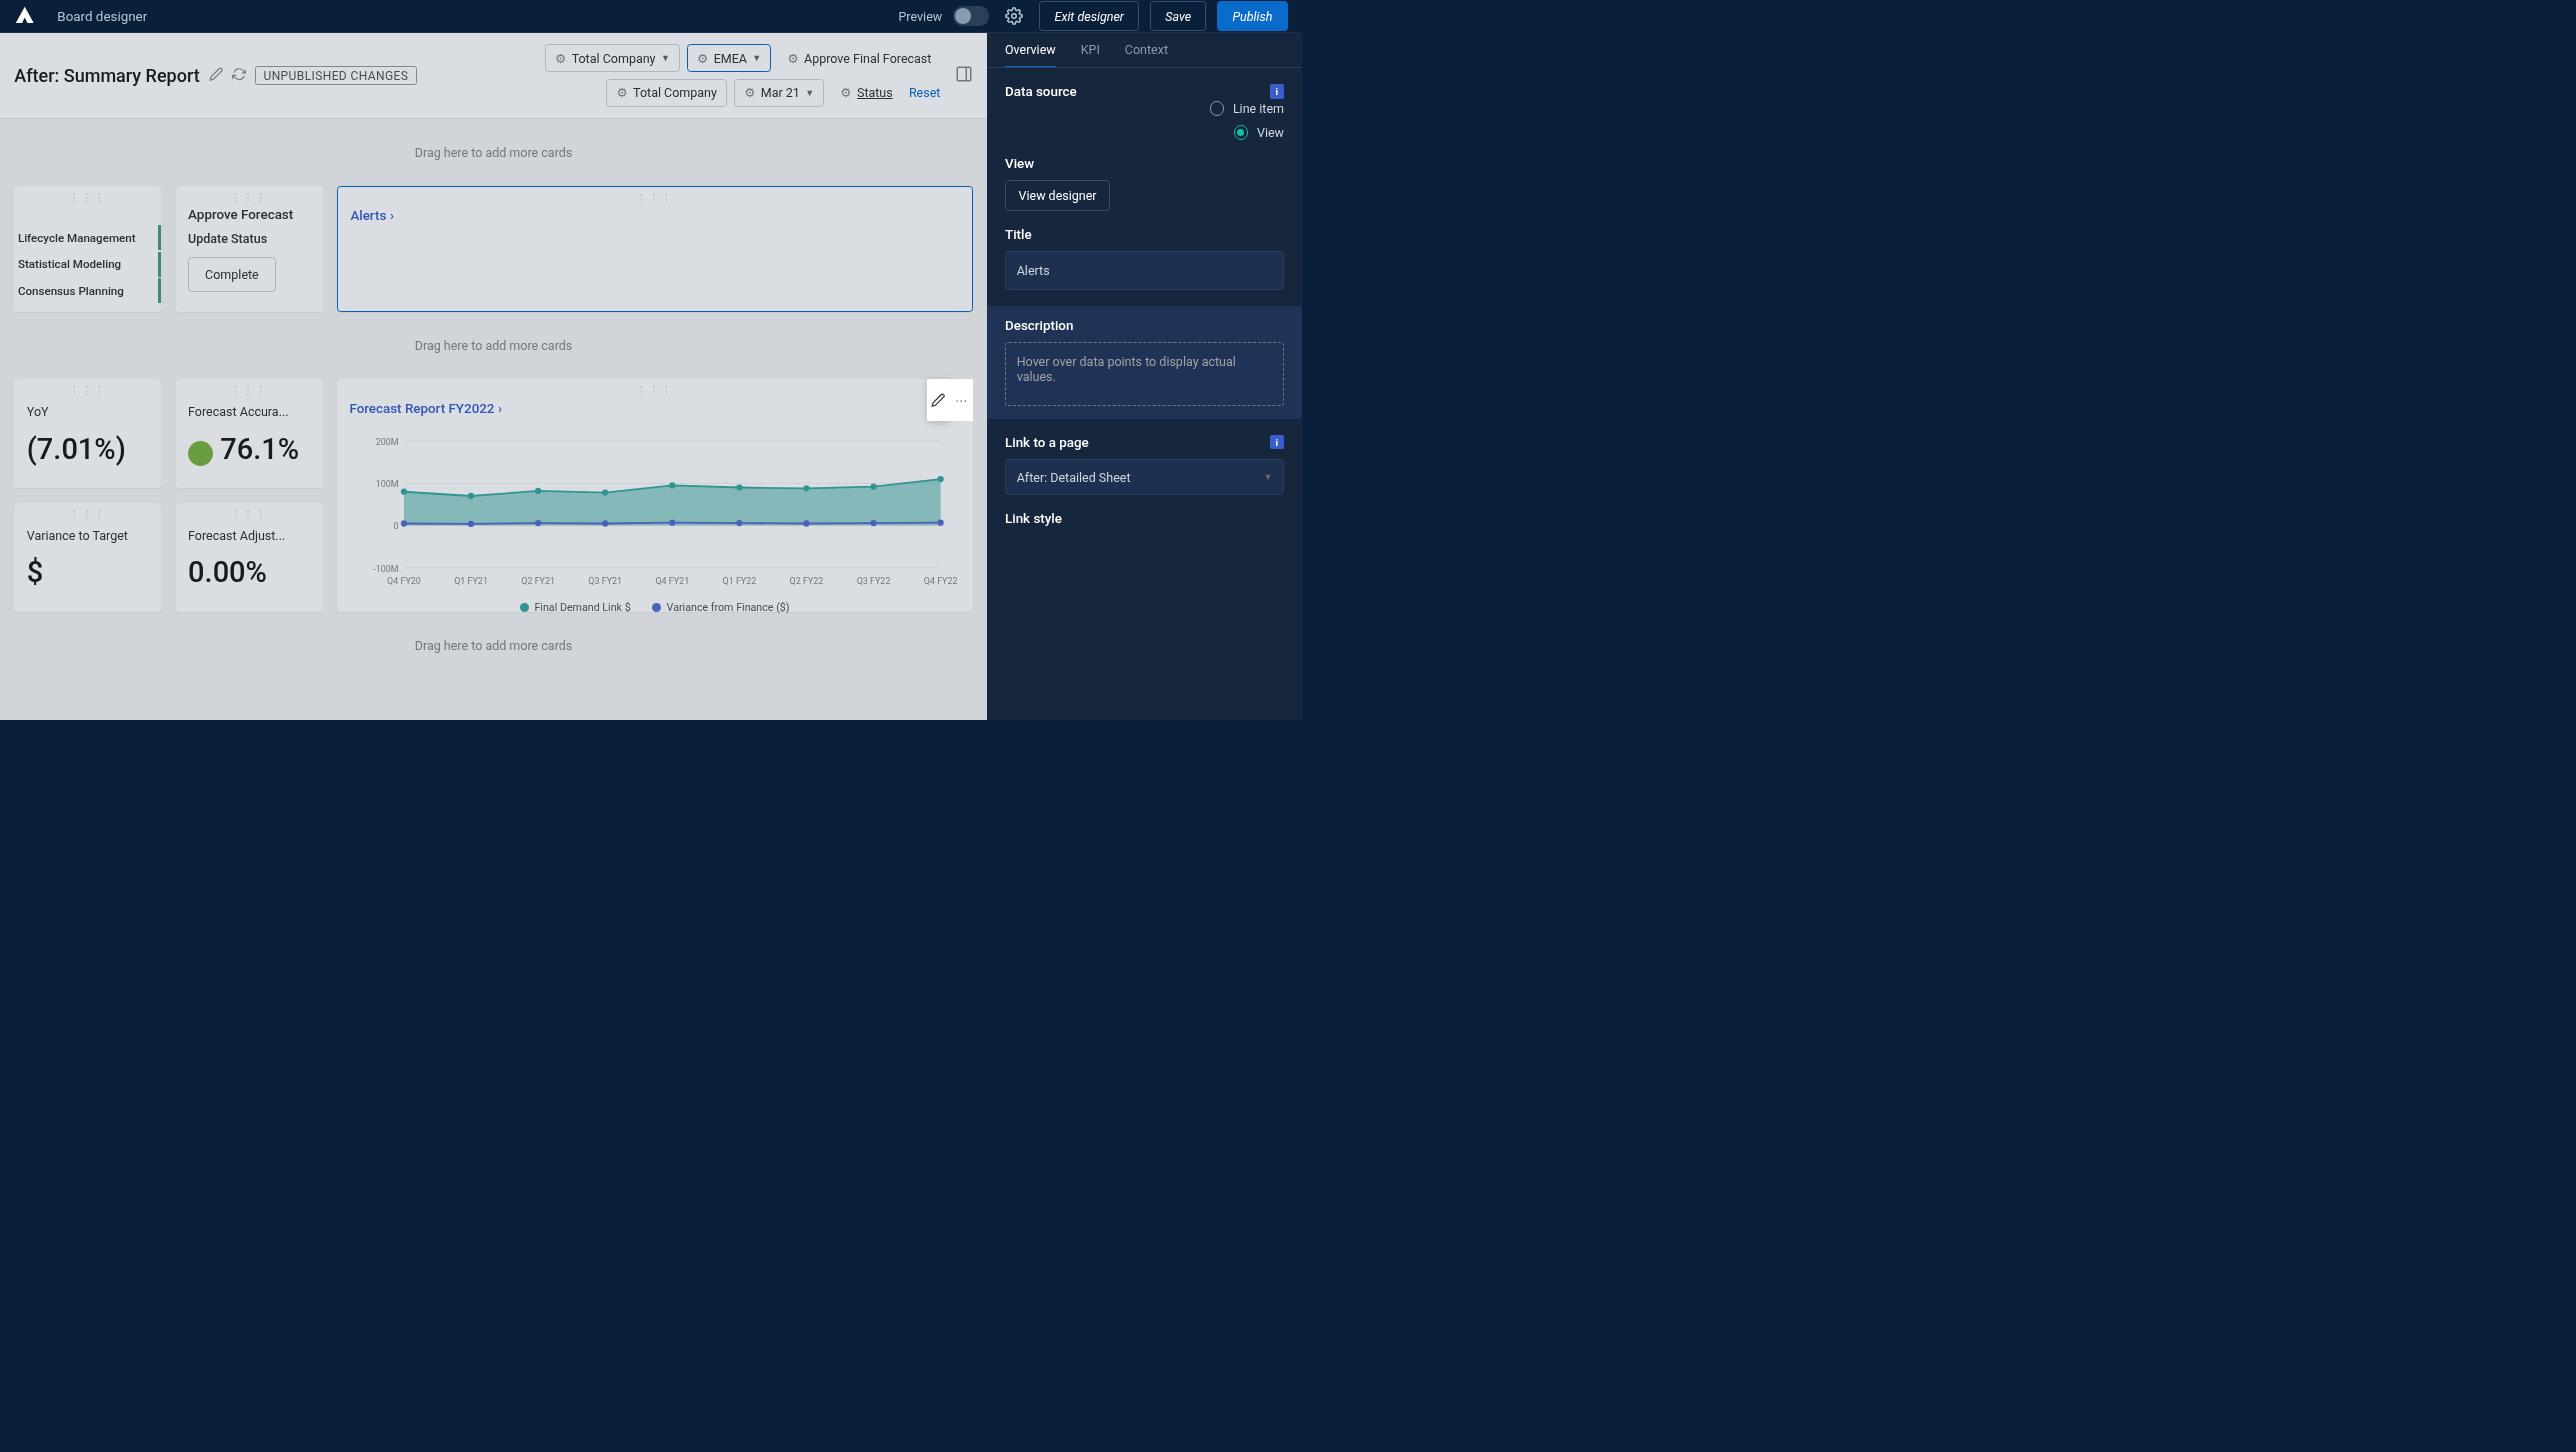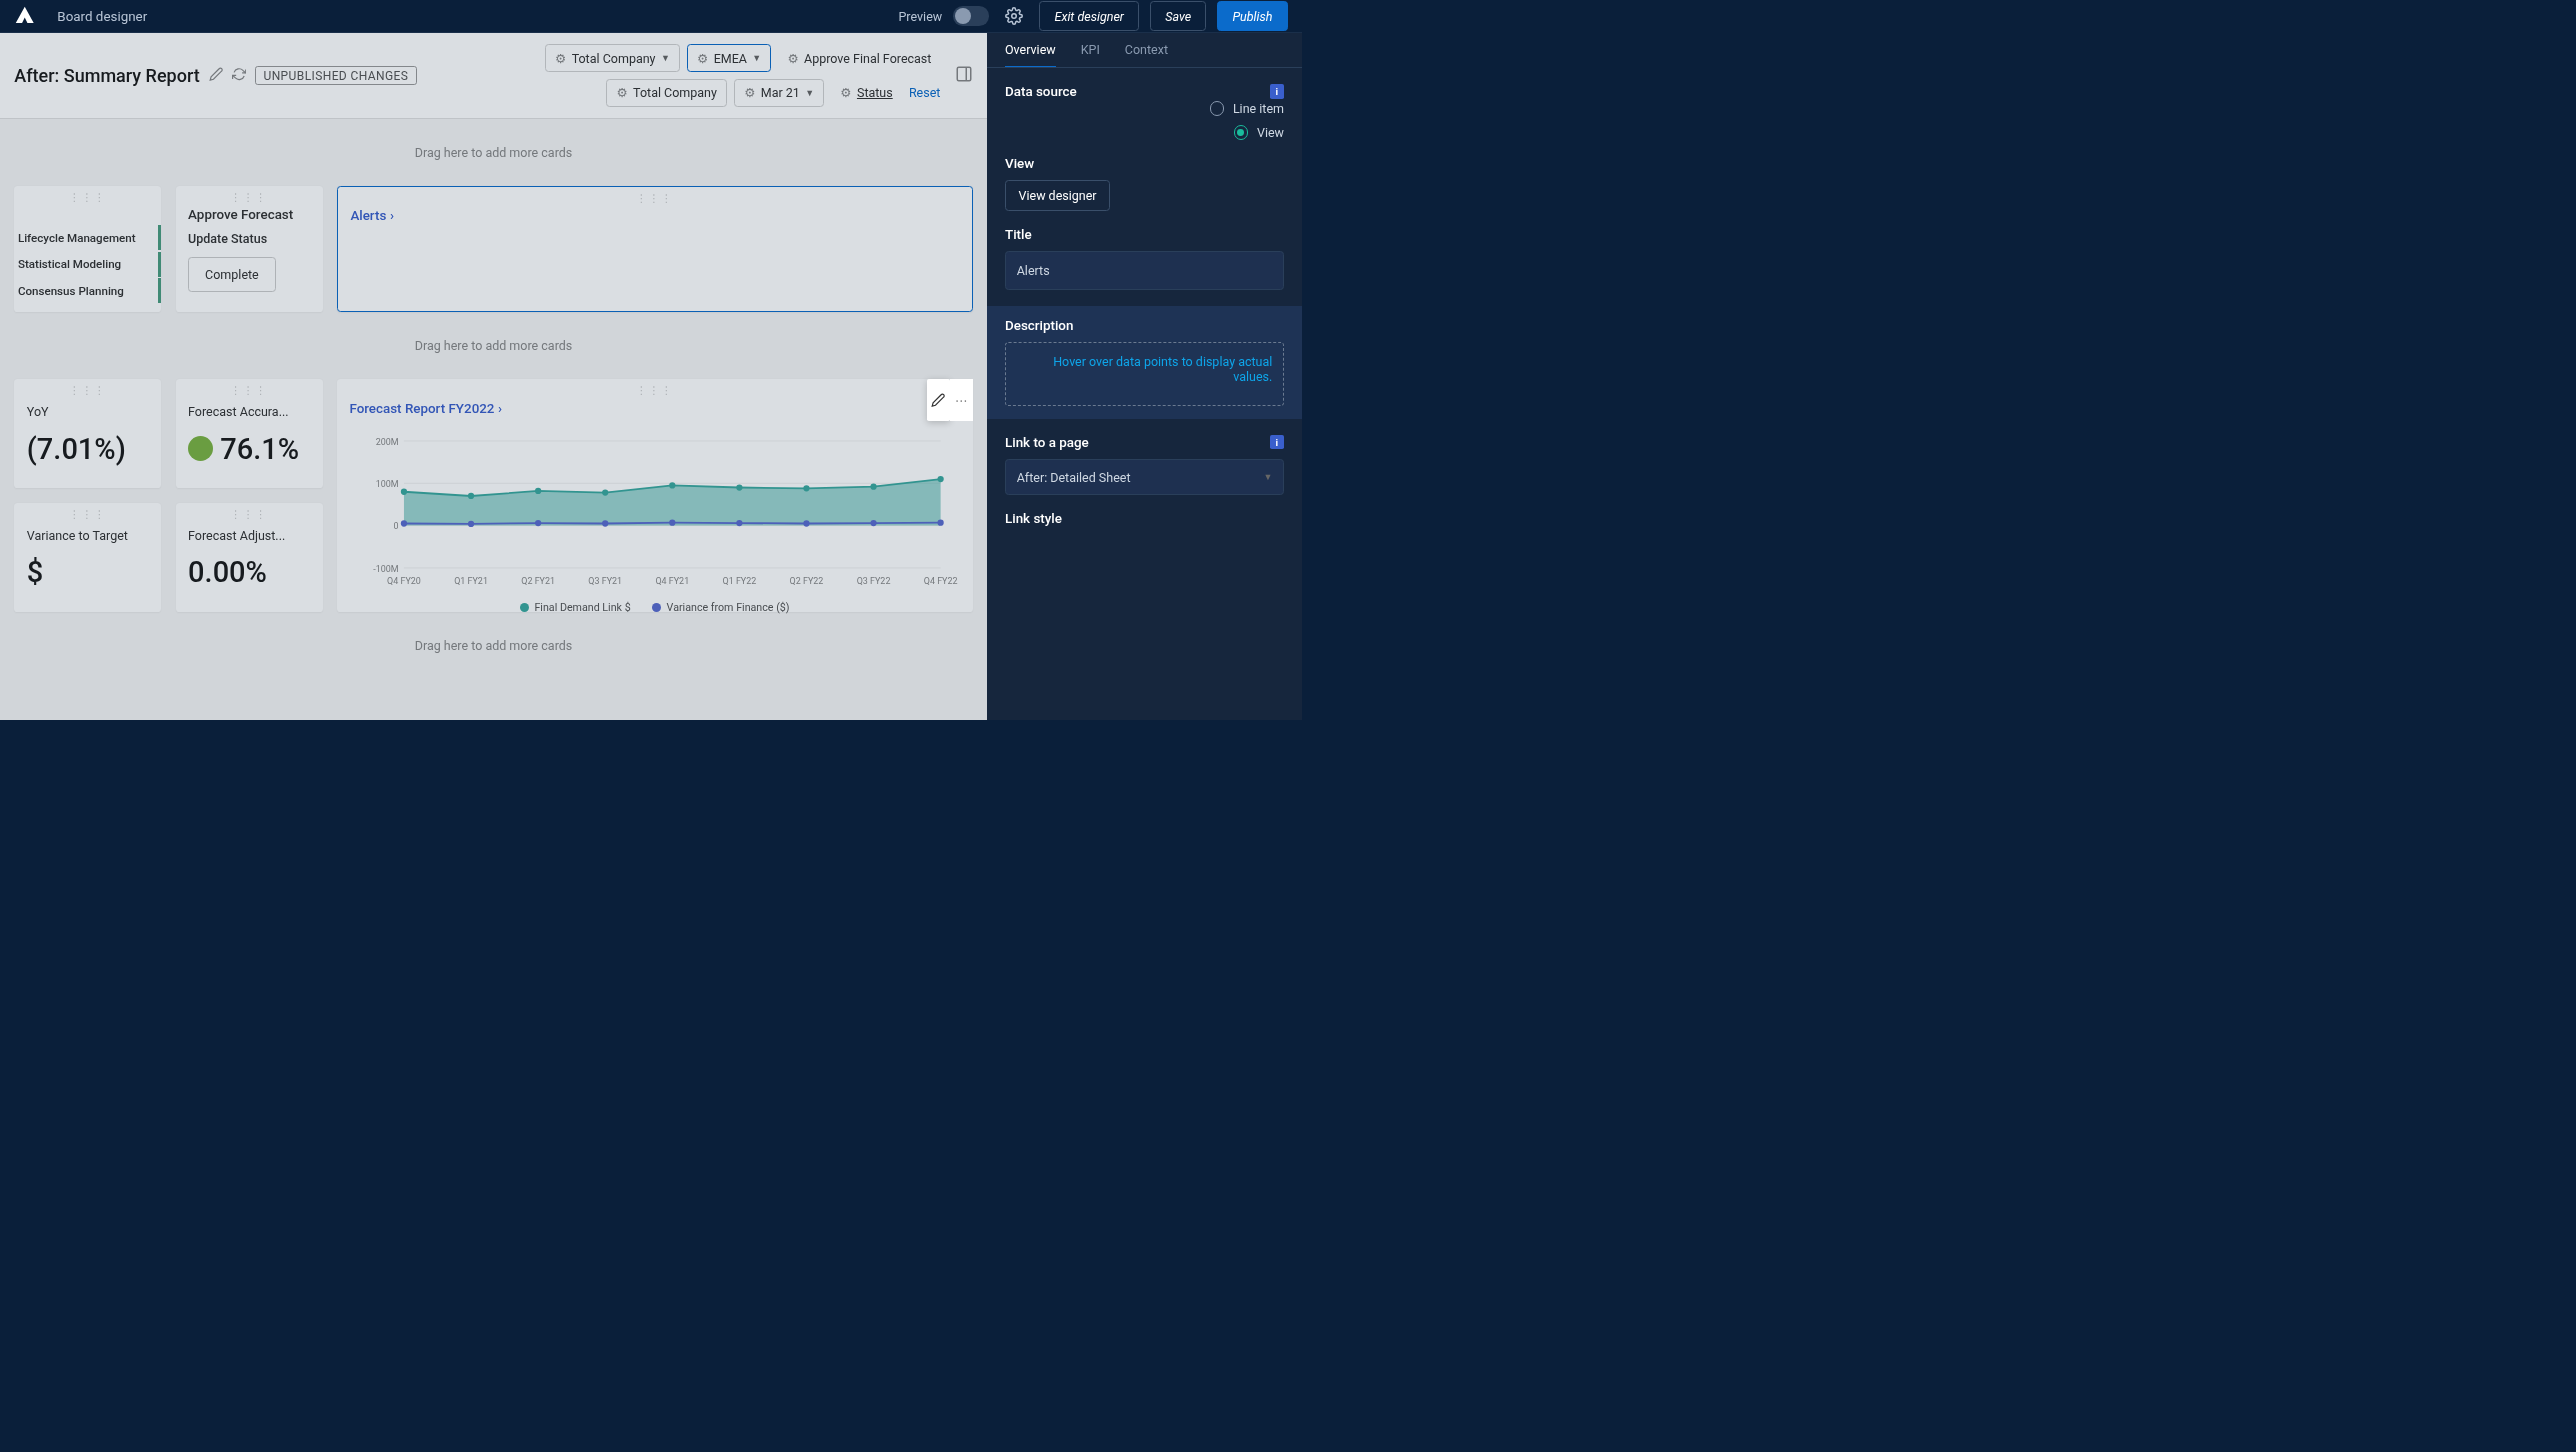--- a/index.html
+++ b/index.html
@@ -87,21 +87,21 @@
   .section-label { font-size: 13.4px; font-weight: 500; color: #fff; display: flex; justify-content: space-between; align-items: center; }
   .info-badge { width: 14.3px; height: 14.3px; background: #3a5fcc; border-radius: 1.8px; display: flex; align-items: center; justify-content: center; font-size: 9.8px; color: #fff; font-weight: bold; }
   .radio-group { display: flex; flex-direction: column; gap: 9px; margin-top: 2px; align-items: flex-end; }
   .radio-item { display: flex; align-items: center; gap: 9px; cursor: pointer; font-size: 12.5px; }
   .radio { width: 14.3px; height: 14.3px; border: 1.8px solid #8a9ab0; border-radius: 50%; position: relative; }
   .radio.checked { border-color: #1abc9c; }
   .radio.checked::after { content: ''; position: absolute; inset: 2.7px; background: #1abc9c; border-radius: 50%; }
   .panel-btn { border: 0.9px solid #3a4f6a; padding: 7.2px 12.5px; border-radius: 3.6px; background: transparent; color: #fff; font-size: 12.5px; cursor: pointer; display: inline-block; width: fit-content; }
   .panel-input { width: 100%; background: #1e3050; border: 0.9px solid #2a3f5a; border-radius: 3.6px; padding: 10.7px; color: #cfd8e3; font-size: 12.5px; }
   .description-section { background: #1e3355; padding: 12.5px 18px; margin: 0 -18px; }
-  .description-box { margin-top: 9px; border: 1.8px dashed #6a7a90; border-radius: 3.6px; padding: 10.7px; min-height: 64px; color: #0ea5e9; font-size: 12.5px; text-align: right; }
+  .description-box { margin-top: 9px; border: 1.8px dashed #6a7a90; border-radius: 3.6px; padding: 10.7px; min-height: 64px; color: #a3a3a3; font-size: 12.5px; }
   .color-row { display: flex; gap: 7.2px; }
   .color-input { flex: 1; display: flex; align-items: center; background: #1e3050; border: 0.9px solid #2a3f5a; border-radius: 3.6px; padding: 9px; }
   .color-swatch { width: 18px; height: 18px; border: 0.9px solid #4a5f7a; background: #fff; }
   .color-reset { width: 38px; background: #1e3050; border: 0.9px solid #2a3f5a; border-radius: 3.6px; display: flex; align-items: center; justify-content: center; cursor: pointer; }
   .select-input { width: 100%; background: #1e3050; border: 0.9px solid #2a3f5a; border-radius: 3.6px; padding: 9.8px 10.7px; color: #cfd8e3; font-size: 12.5px; display: flex; justify-content: space-between; align-items: center; cursor: pointer; }
 </style>
 </head>
 <body>
 
 <div class="topbar">
@@ -230,21 +230,21 @@
         <div class="card card-small" style="flex:1">
           <div class="drag-handle">⋮⋮⋮</div>
           <div class="kpi-label">Variance to Target</div>
           <div class="kpi-value">$</div>
         </div>
       </div>
       <div style="display:flex;flex-direction:column;gap:14.3px">
         <div class="card card-medium" style="flex:1">
           <div class="drag-handle">⋮⋮⋮</div>
           <div class="kpi-label">Forecast Accura...</div>
-          <div style="display:flex;align-items:center">
+          <div style="display:flex;align-items:flex-end">
             <span class="kpi-dot"></span>
             <span class="kpi-value">76.1%</span>
           </div>
         </div>
         <div class="card card-medium" style="flex:1">
           <div class="drag-handle">⋮⋮⋮</div>
           <div class="kpi-label">Forecast Adjust...</div>
           <div class="kpi-value">0.00%</div>
         </div>
       </div>

